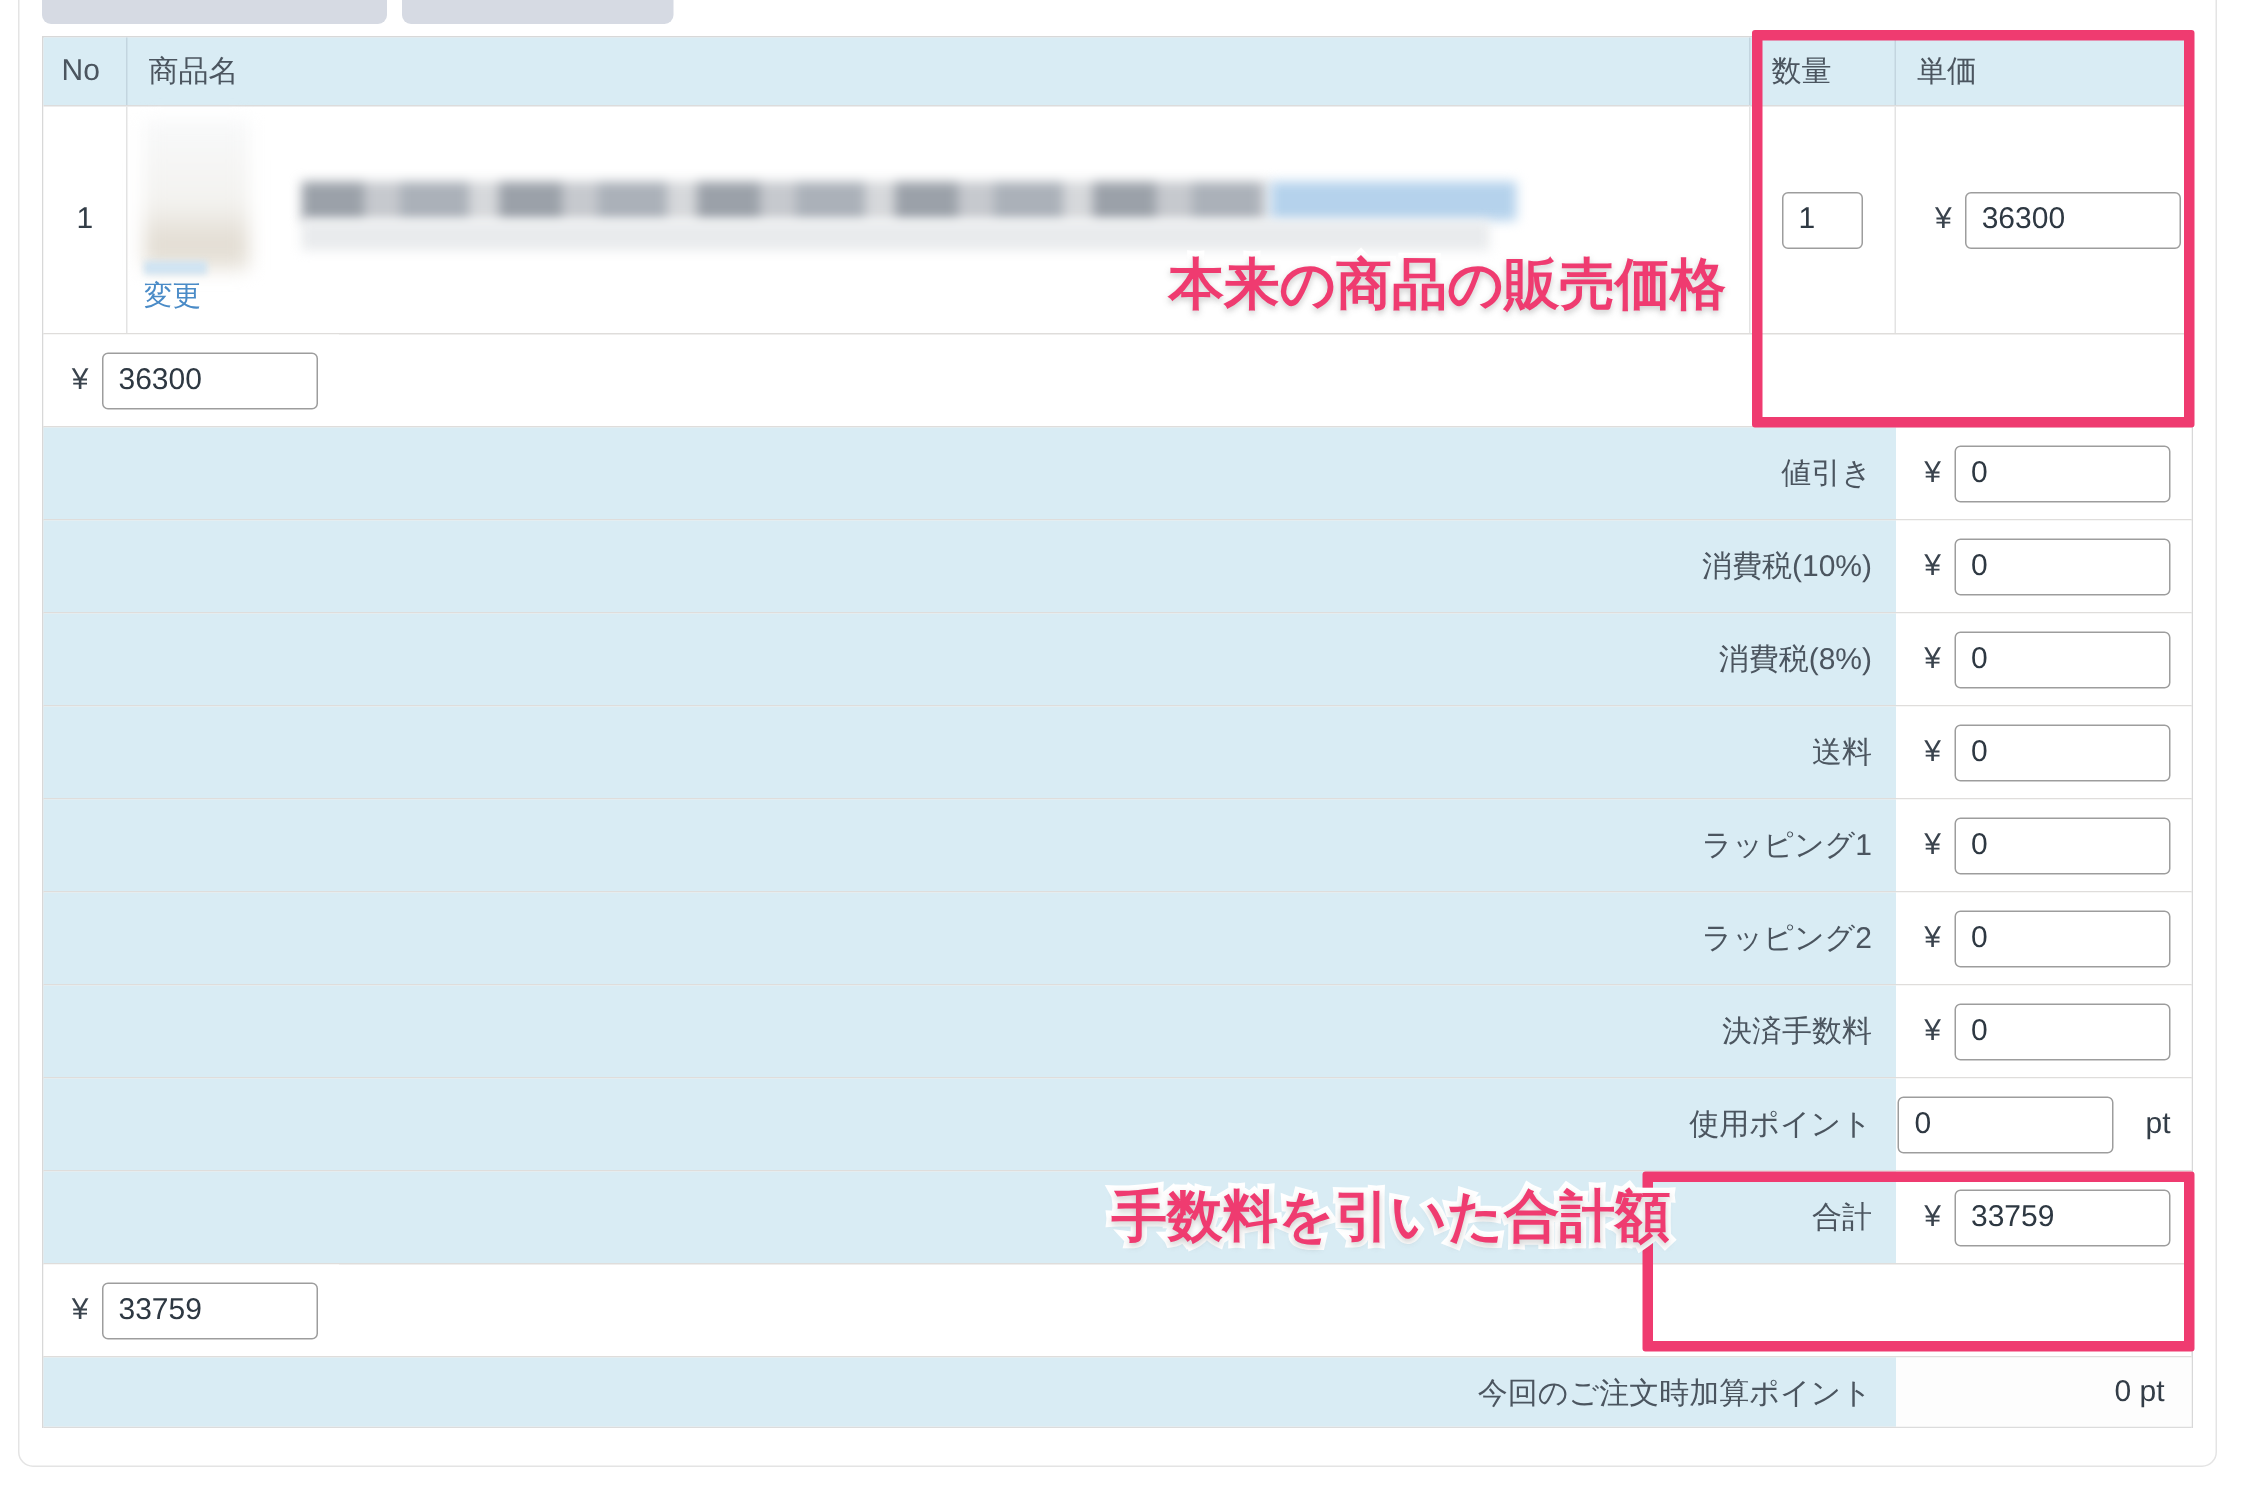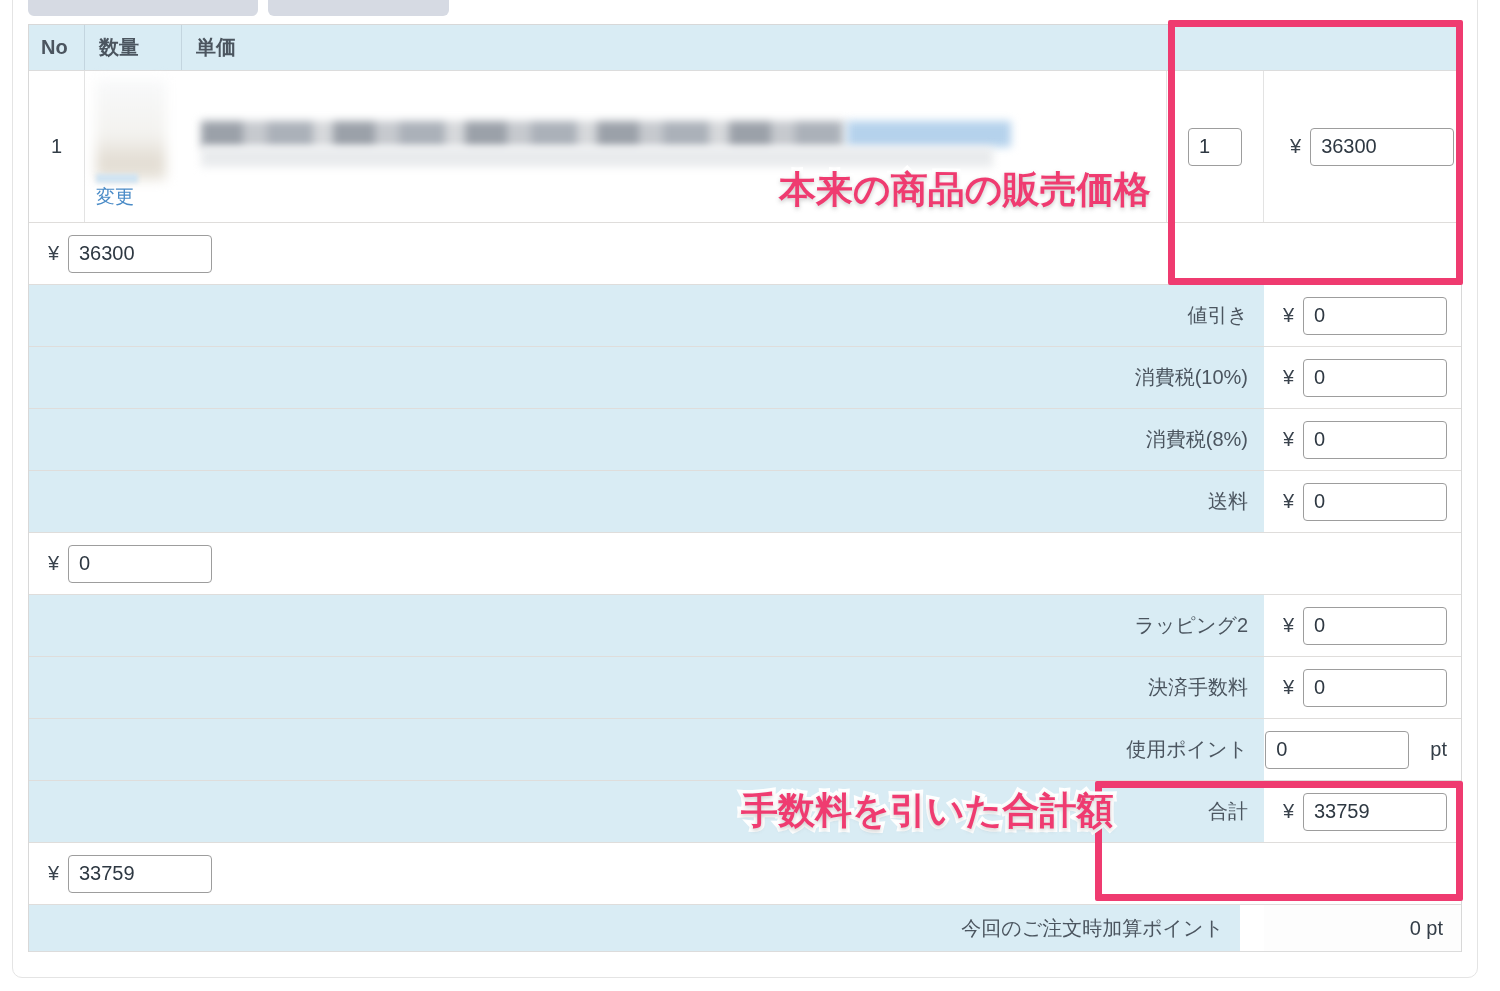--- a/index.html
+++ b/index.html
@@ -12,21 +12,21 @@
 
   .top-btn { position:absolute; top:-12px; height:28px; background:#d6dae3; border-radius:6px; }
   .top-btn.b1 { left:28px; width:230px; }
   .top-btn.b2 { left:268px; width:181px; }
 
   .order-table { position:absolute; left:28px; top:24px; width:1434px;
                  border:1px solid #d8d8d8; border-bottom:none; background:#fff; }
 
   .row { display:flex; width:100%; }
   .header-row { height:45px; background:#d9ecf4; }
-  .header-row .cell { display:flex; align-items:center; font-size:20px; color:#4b555f;font-weight:bold; }
+  .header-row .cell { display:flex; align-items:center; font-size:20px; color:#4b555f; }
   .cell-no { width:56px; padding-left:12px; }
   .cell-product { flex:1; padding-left:14px; }
   .cell-qty { width:97px; padding-left:14px; }
   .cell-price { width:197px; padding-left:14px; }
   .header-row .cell-no, .header-row .cell-product, .header-row .cell-qty { border-right:1px solid #c3d5df; }
 
   .product-row { height:152px; background:#fff; border-top:1px solid #dcdcdc; }
   .product-row .cell { position:relative; }
   .product-row .cell-no { display:flex; align-items:center; justify-content:center; padding:0;
                           font-size:20px; color:#333d47; border-right:1px solid #e3e3e3; }
@@ -54,21 +54,21 @@
                padding-right:16px; font-size:20px; color:#4b555f; }
   .sum-value { width:197px; background:#fff; display:flex; align-items:center; justify-content:flex-end;
                padding-right:14px; }
   .yen { font-size:20px; color:#3a434d; margin-right:9px; }
   input.num { width:144px; height:38px; border:1px solid #9d9d9d; border-radius:4px;
               font-size:20px; color:#2e3842; padding-left:10px; background:#fff;
               font-family:"Liberation Sans","DejaVu Sans",sans-serif; }
   input.qty { width:54px; }
   .pt-suffix { font-size:20px; color:#333d47; margin-left:21px; }
 
-  .final-row { height:48px; border-top:1px solid #dfdddb; border-bottom:1px solid #dcdcdc;gap:24px; }
+  .final-row { height:48px; border-top:1px solid #dfdddb; border-bottom:1px solid #dcdcdc; }
   .final-label { flex:1; background:#d9ecf4; display:flex; align-items:center; justify-content:flex-end;
                  padding-right:16px; font-size:20px; color:#4b555f; }
   .final-value { width:197px; background:#fdfdfd; display:flex; align-items:center; justify-content:flex-end;
                  padding-right:18px; font-size:20px; color:#333d47;padding-left:28px; }
 
   
   .hl-box { position:absolute; border:7px solid #ef3b70; border-radius:2px; pointer-events:none; }
   .hl-unit-price { left:1168px; top:20px; width:295px; height:265px; }
   .hl-total { left:1095px; top:781px; width:368px; height:120px; }
 
@@ -86,20 +86,21 @@
 <div class="page">
   <div class="card"></div>
 
   <div class="top-btn b1"></div>
   <div class="top-btn b2"></div>
 
   <div class="order-table">
 
     <div class="row header-row">
       <div class="cell cell-no">No</div>
+      <div class="cell cell-product">商品名</div>
       <div class="cell cell-qty">数量</div>
       <div class="cell cell-price">単価</div>
     </div>
 
     <div class="row product-row">
       <div class="cell cell-no">1</div>
       <div class="cell cell-product">
         <div class="blur-thumb"></div>
         <div class="blur-line1"></div>
         <div class="blur-line1b"></div>
@@ -149,20 +150,21 @@
 
     <div class="row summary-row">
       <div class="sum-label">送料</div>
       <div class="sum-value">
         <span class="yen">¥</span>
         <input class="num" type="text" value="0" style="">
       </div>
     </div>
 
     <div class="row summary-row">
+      <div class="sum-label">ラッピング1</div>
       <div class="sum-value">
         <span class="yen">¥</span>
         <input class="num" type="text" value="0" style="">
       </div>
     </div>
 
     <div class="row summary-row">
       <div class="sum-label">ラッピング2</div>
       <div class="sum-value">
         <span class="yen">¥</span>

